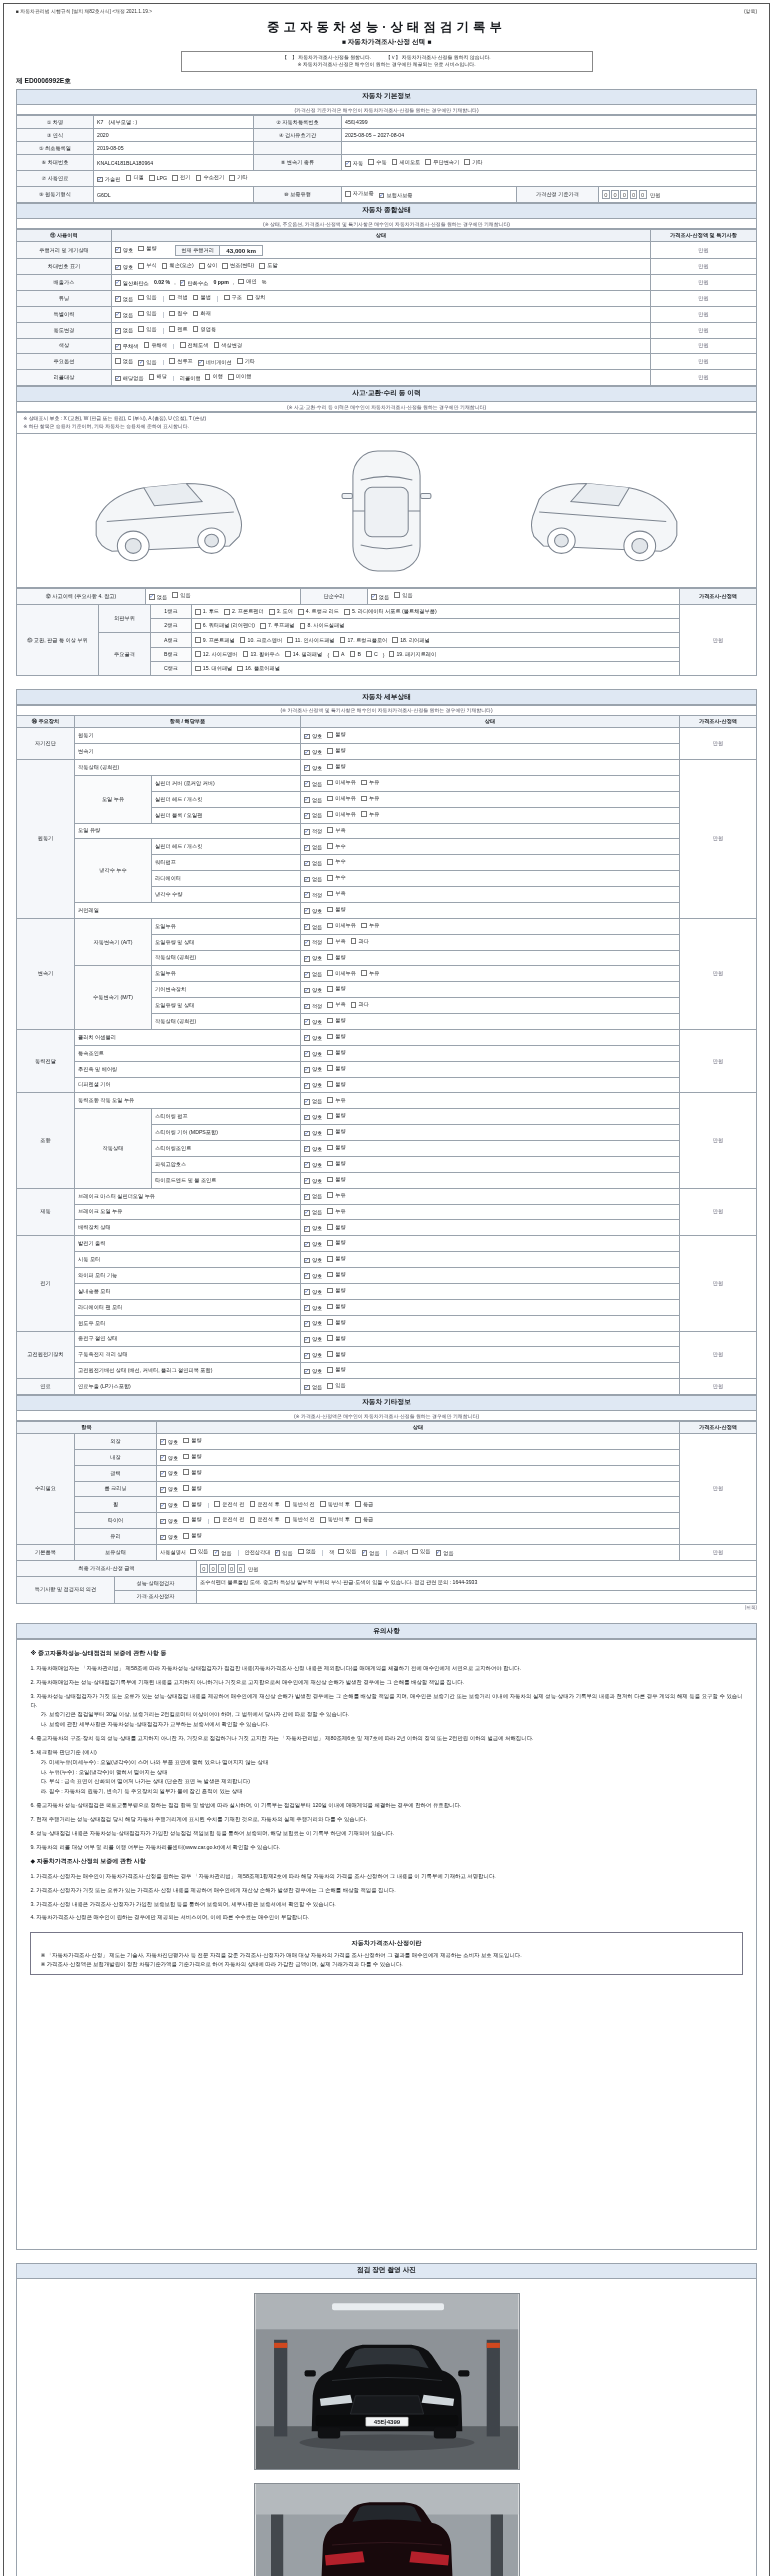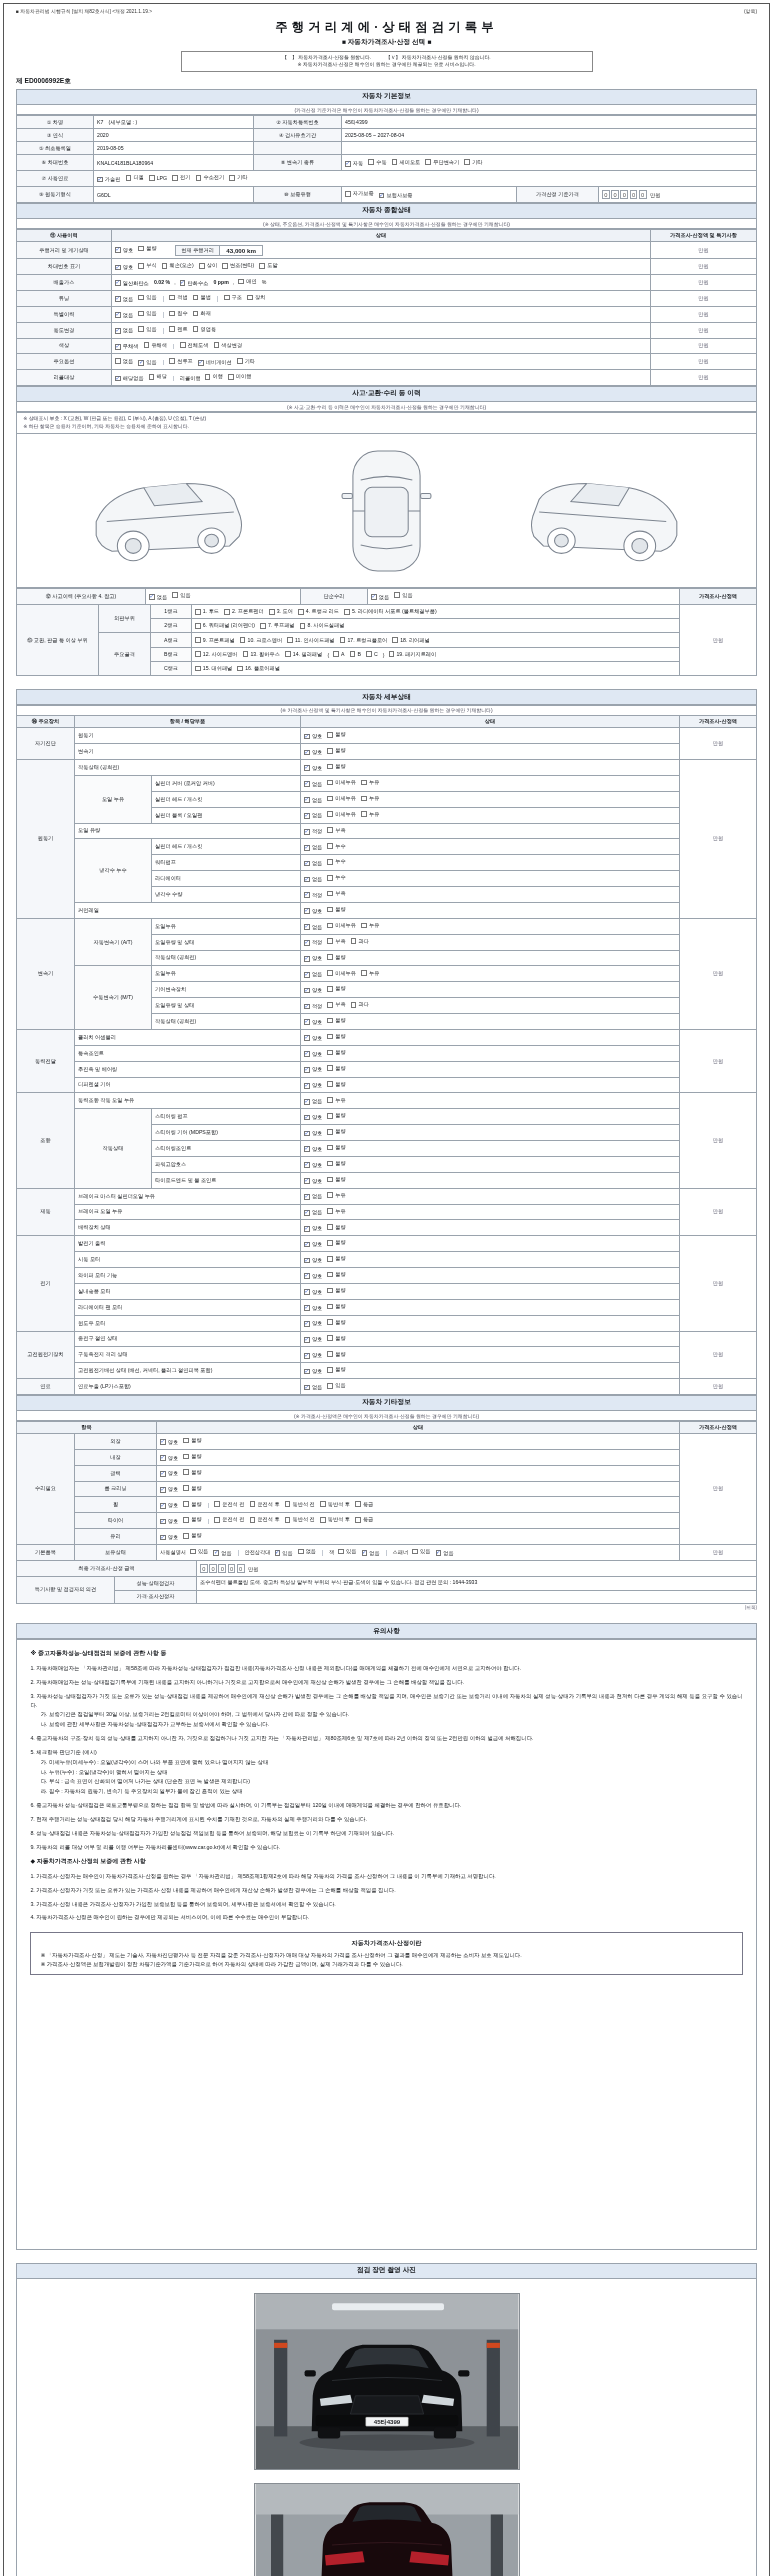--- a/index.html
+++ b/index.html
@@ -53,21 +53,21 @@
 </head>
 <body>
 
 <div class="page">
 
   <div class="topline">
     <span>■ 자동차관리법 시행규칙 [별지 제82호서식] &lt;개정 2021.1.19.&gt;</span>
     <span>(앞쪽)</span>
   </div>
 
-  <h1 class="title">주행거리계에·상태점검기록부</h1>
+  <h1 class="title">중고자동차성능·상태점검기록부</h1>
   <div class="subtitle">■ 자동차가격조사·산정 선택 ■</div>
   <div class="choicebox">
     <div>【　】 자동차가격조사·산정을 원합니다.　　　【Ｖ】 자동차가격조사·산정을 원하지 않습니다.</div>
     <div>※ 자동차가격조사·산정은 매수인이 원하는 경우에만 제공되는 유료 서비스입니다.</div>
   </div>
   <div class="docno">제 ED0006992E호</div>
 
   <div class="stack">
     <div class="bar">자동차 기본정보</div>
     <div class="note-row">(가격산정 기준가격은 매수인이 자동차가격조사·산정을 원하는 경우에만 기재합니다)</div>

